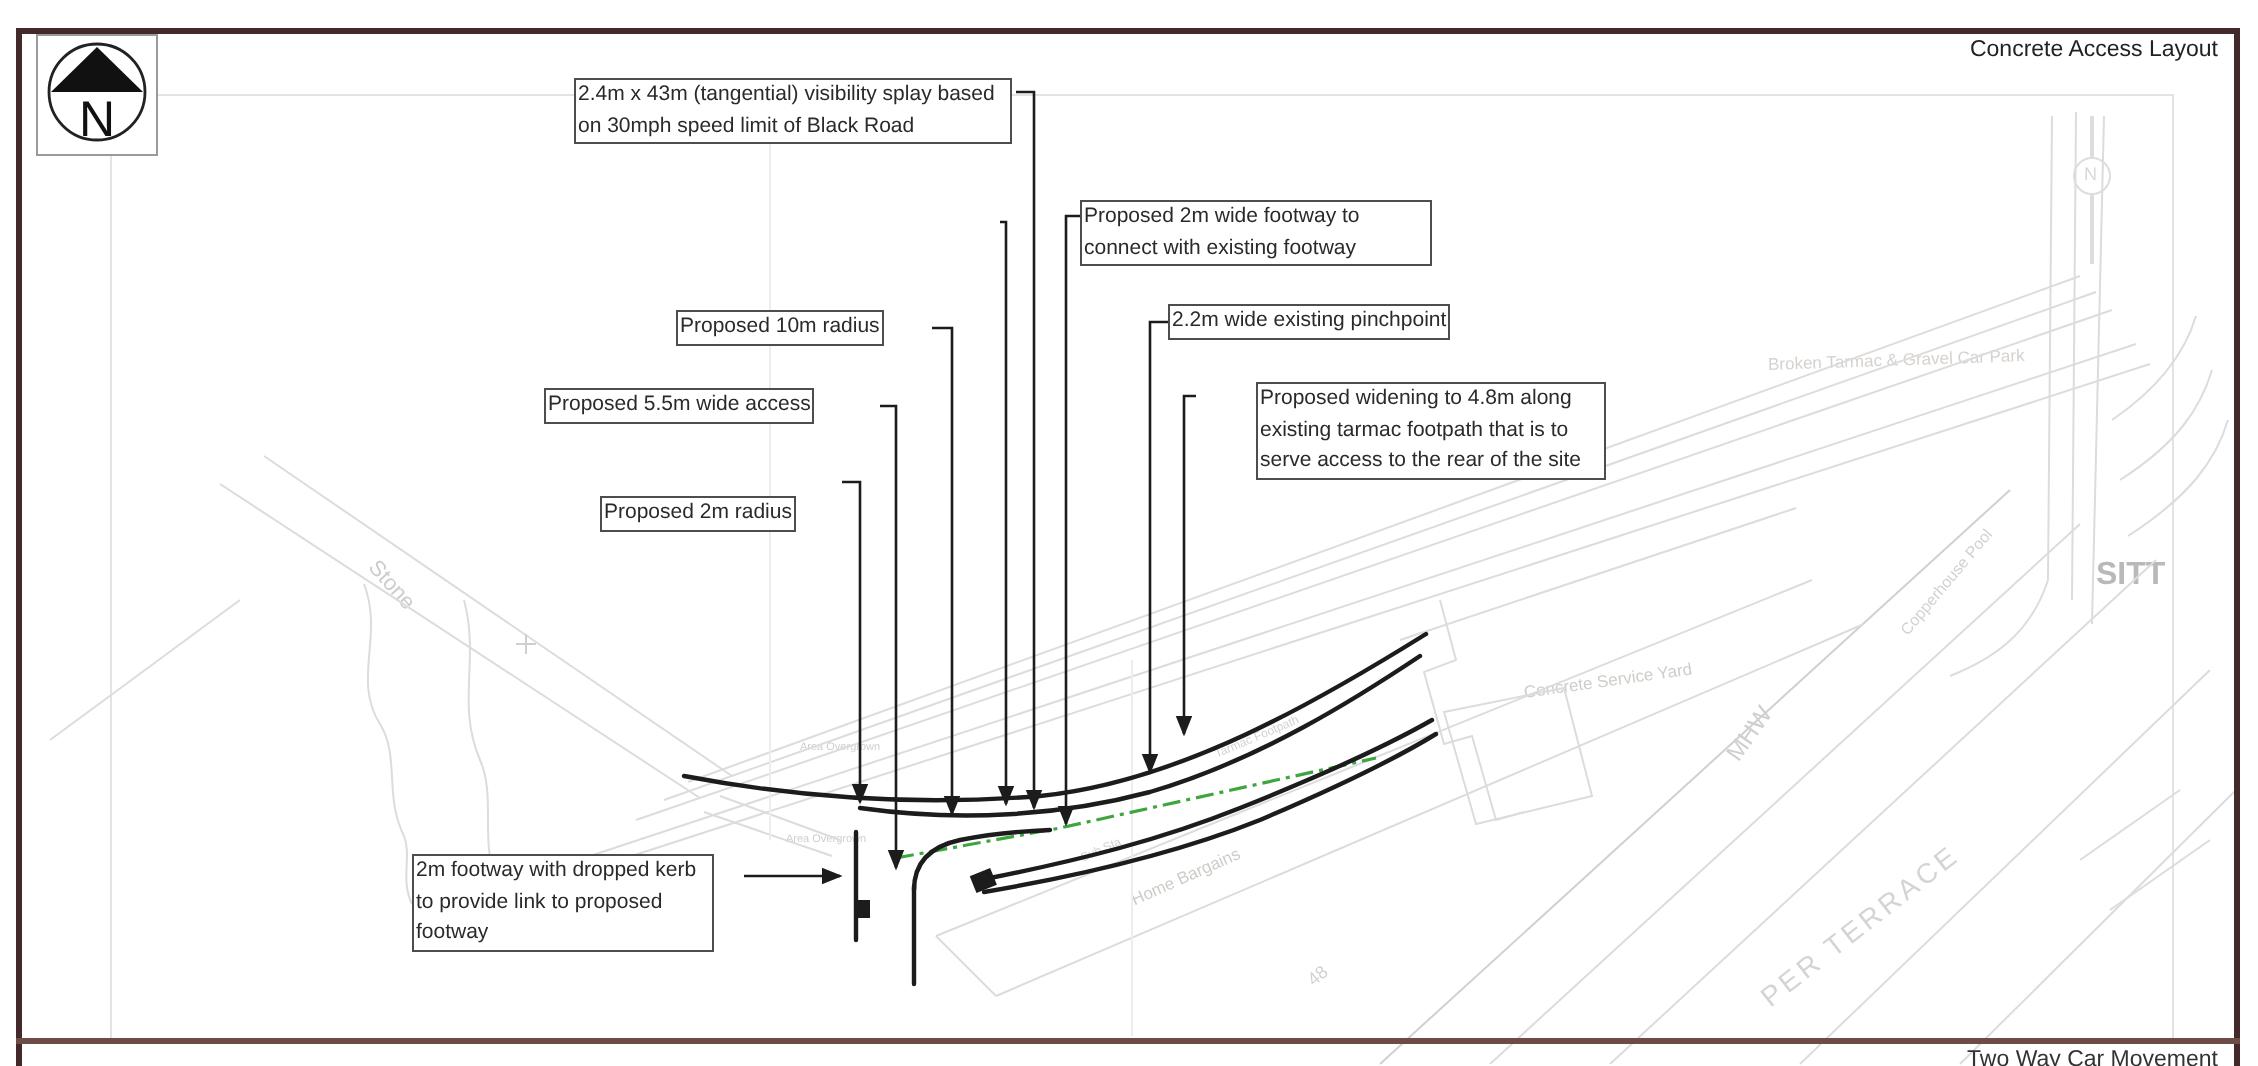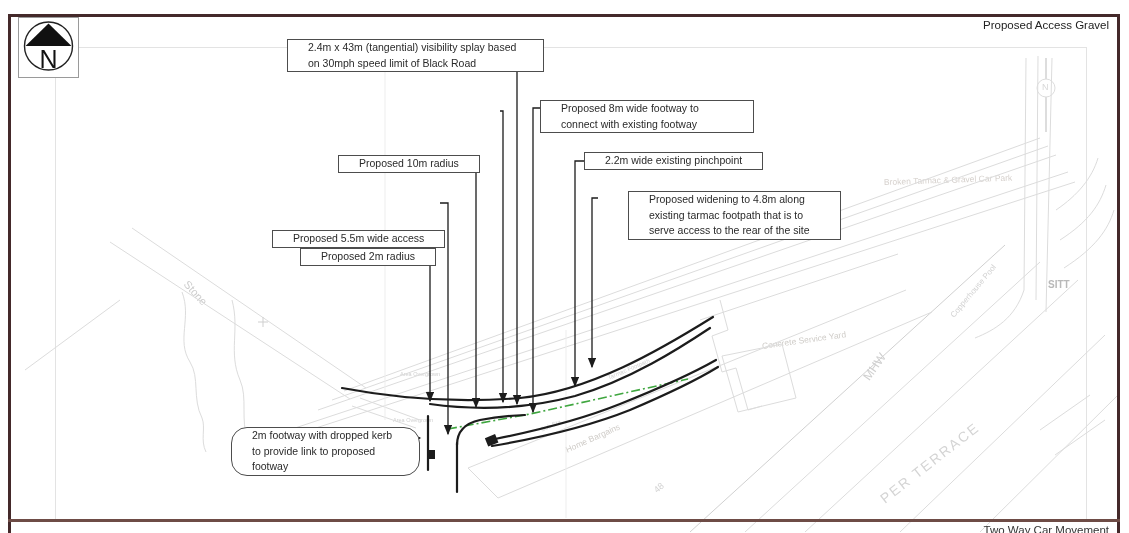--- a/index.html
+++ b/index.html
@@ -17,41 +17,41 @@
   
   #draw{position:absolute;left:0;top:0;z-index:2;}
   
   #sheet-title{position:absolute;top:19px;right:20px;font-size:11.5px;color:#222;z-index:5;}
   #next-sheet-title{position:absolute;top:524px;right:20px;font-size:11.5px;color:#333;z-index:7;}
   
   #north-box{position:absolute;left:18px;top:17px;width:59px;height:59px;background:#fff;
              border:1px solid #9a9a9a;z-index:5;}
   
   .callout{position:absolute;background:#fff;border:1px solid #4d4d4d;color:#2a2a2a;
-           font-size:10.5px;line-height:15.5px;padding:0 20px;z-index:4;}
+           font-size:10.5px;line-height:15.5px;padding:0 1px;z-index:4;}
   
   .mlabel{position:absolute;color:#d2d2d2;white-space:nowrap;z-index:1;
           transform-origin:left center;}
 </style>
 </head>
 <body>
 
 <div id="page">
 
   <div id="inner-frame"></div>
 
   <div class="mlabel" style="left:186px;top:276px;font-size:11px;transform:rotate(48deg);color:#cccccc;">Stone</div>
   <div class="mlabel" style="left:884px;top:177px;font-size:8.5px;transform:rotate(-2deg);color:#d6d1cd;">Broken Tarmac &amp; Gravel Car Park</div>
   <div class="mlabel" style="left:952px;top:312px;font-size:8px;transform:rotate(-50deg);">Copperhouse Pool</div>
   <div class="mlabel" style="left:762px;top:341px;font-size:8.5px;transform:rotate(-8deg);color:#d0cdc9;">Concrete Service Yard</div>
   <div class="mlabel" style="left:866px;top:372px;font-size:12px;transform:rotate(-55deg);color:#cfcfcf;">MHW</div>
   <div class="mlabel" style="left:882px;top:492px;font-size:14px;letter-spacing:2px;transform:rotate(-38deg);color:#d4d4d4;">PER TERRACE</div>
   <div class="mlabel" style="left:566px;top:445px;font-size:8.5px;transform:rotate(-24deg);color:#cfccc8;">Home Bargains</div>
   <div class="mlabel" style="left:655px;top:486px;font-size:9px;transform:rotate(-40deg);">48</div>
-  <div class="mlabel" style="left:1048px;top:279px;font-size:10px;font-weight:bold;color:#b9b9b9;">SITT</div>
+  <div class="mlabel" style="left:1048px;top:279px;font-size:16px;font-weight:bold;color:#b9b9b9;">SITT</div>
   <div class="mlabel" style="left:400px;top:371px;font-size:5.5px;color:#cfcfcf;">Area Overgrown</div>
   <div class="mlabel" style="left:393px;top:417px;font-size:5.5px;color:#cfcfcf;">Area Overgrown</div>
   <div class="mlabel" style="left:608px;top:375px;font-size:6px;transform:rotate(-23deg);">Tarmac Footpath</div>
   <div class="mlabel" style="left:541px;top:427px;font-size:6px;transform:rotate(-24deg);">Sub Sta</div>
   <div class="mlabel" style="left:1042px;top:82px;font-size:9px;color:#d8d8d8;">N</div>
 
   <svg id="draw" width="1129" height="533" viewBox="0 0 1129 533">
     <defs>
       <marker id="arr" markerWidth="9" markerHeight="8" refX="7" refY="3.2" orient="auto">
         <path d="M0,0 L8,3.2 L0,6.4 Z" fill="#1c1c1c"></path>
@@ -131,36 +131,36 @@
       <polyline points="421,241 430,241 430,401" marker-end="url(#arr)"></polyline>
       <polyline points="540,108 533,108 533,412" marker-end="url(#arr)"></polyline>
       <polyline points="584,161 575,161 575,386" marker-end="url(#arr)"></polyline>
       <polyline points="598,198 592,198 592,367" marker-end="url(#arr)"></polyline>
       <polyline points="372,438 420,438" marker-end="url(#arr)"></polyline>
     </g>
   </svg>
 
   <div class="callout" style="left:287px;top:39px;width:215px;">2.4m x 43m (tangential) visibility splay based on 30mph speed limit of Black Road</div>
   <div class="callout" style="left:338px;top:155px;">Proposed 10m radius</div>
-  <div class="callout" style="left:272px;top:194px;margin-top:36px;">Proposed 5.5m wide access</div>
+  <div class="callout" style="left:272px;top:194px;">Proposed 5.5m wide access</div>
   <div class="callout" style="left:300px;top:248px;">Proposed 2m radius</div>
-  <div class="callout" style="left:540px;top:100px;width:172px;">Proposed 8m wide footway to connect with existing footway</div>
+  <div class="callout" style="left:540px;top:100px;width:172px;">Proposed 2m wide footway to connect with existing footway</div>
   <div class="callout" style="left:584px;top:152px;text-align:right;">2.2m wide existing pinchpoint</div>
   <div class="callout" style="left:598px;top:191px;width:171px;margin-left:30px;">Proposed widening to 4.8m along existing tarmac footpath that is to serve access to the rear of the site</div>
-  <div class="callout" style="left:231px;top:427px;width:147px;border-radius:16px;">2m footway with dropped kerb to provide link to proposed footway</div>
+  <div class="callout" style="left:206px;top:427px;width:147px;">2m footway with dropped kerb to provide link to proposed footway</div>
 
   <div id="north-box">
     <svg width="59" height="59" viewBox="0 0 59 59">
       <circle cx="29.5" cy="28" r="24" fill="none" stroke="#222" stroke-width="1.4"></circle>
       <polygon points="29.5,5.5 6.5,28 52.5,28" fill="#111"></polygon>
       <text x="29.5" y="50" text-anchor="middle" font-size="25" fill="#111" font-family="Liberation Sans, sans-serif">N</text>
     </svg>
   </div>
 
-  <div id="sheet-title">Proposed Access Gravel</div>
+  <div id="sheet-title">Concrete Access Layout</div>
   <div id="next-sheet-title">Two Way Car Movement</div>
 
   <div id="frame-top" class="frame"></div>
   <div id="frame-left" class="frame"></div>
   <div id="frame-right" class="frame"></div>
   <div id="frame-bottom" class="frame"></div>
 
 </div>
 
 </body></html>

